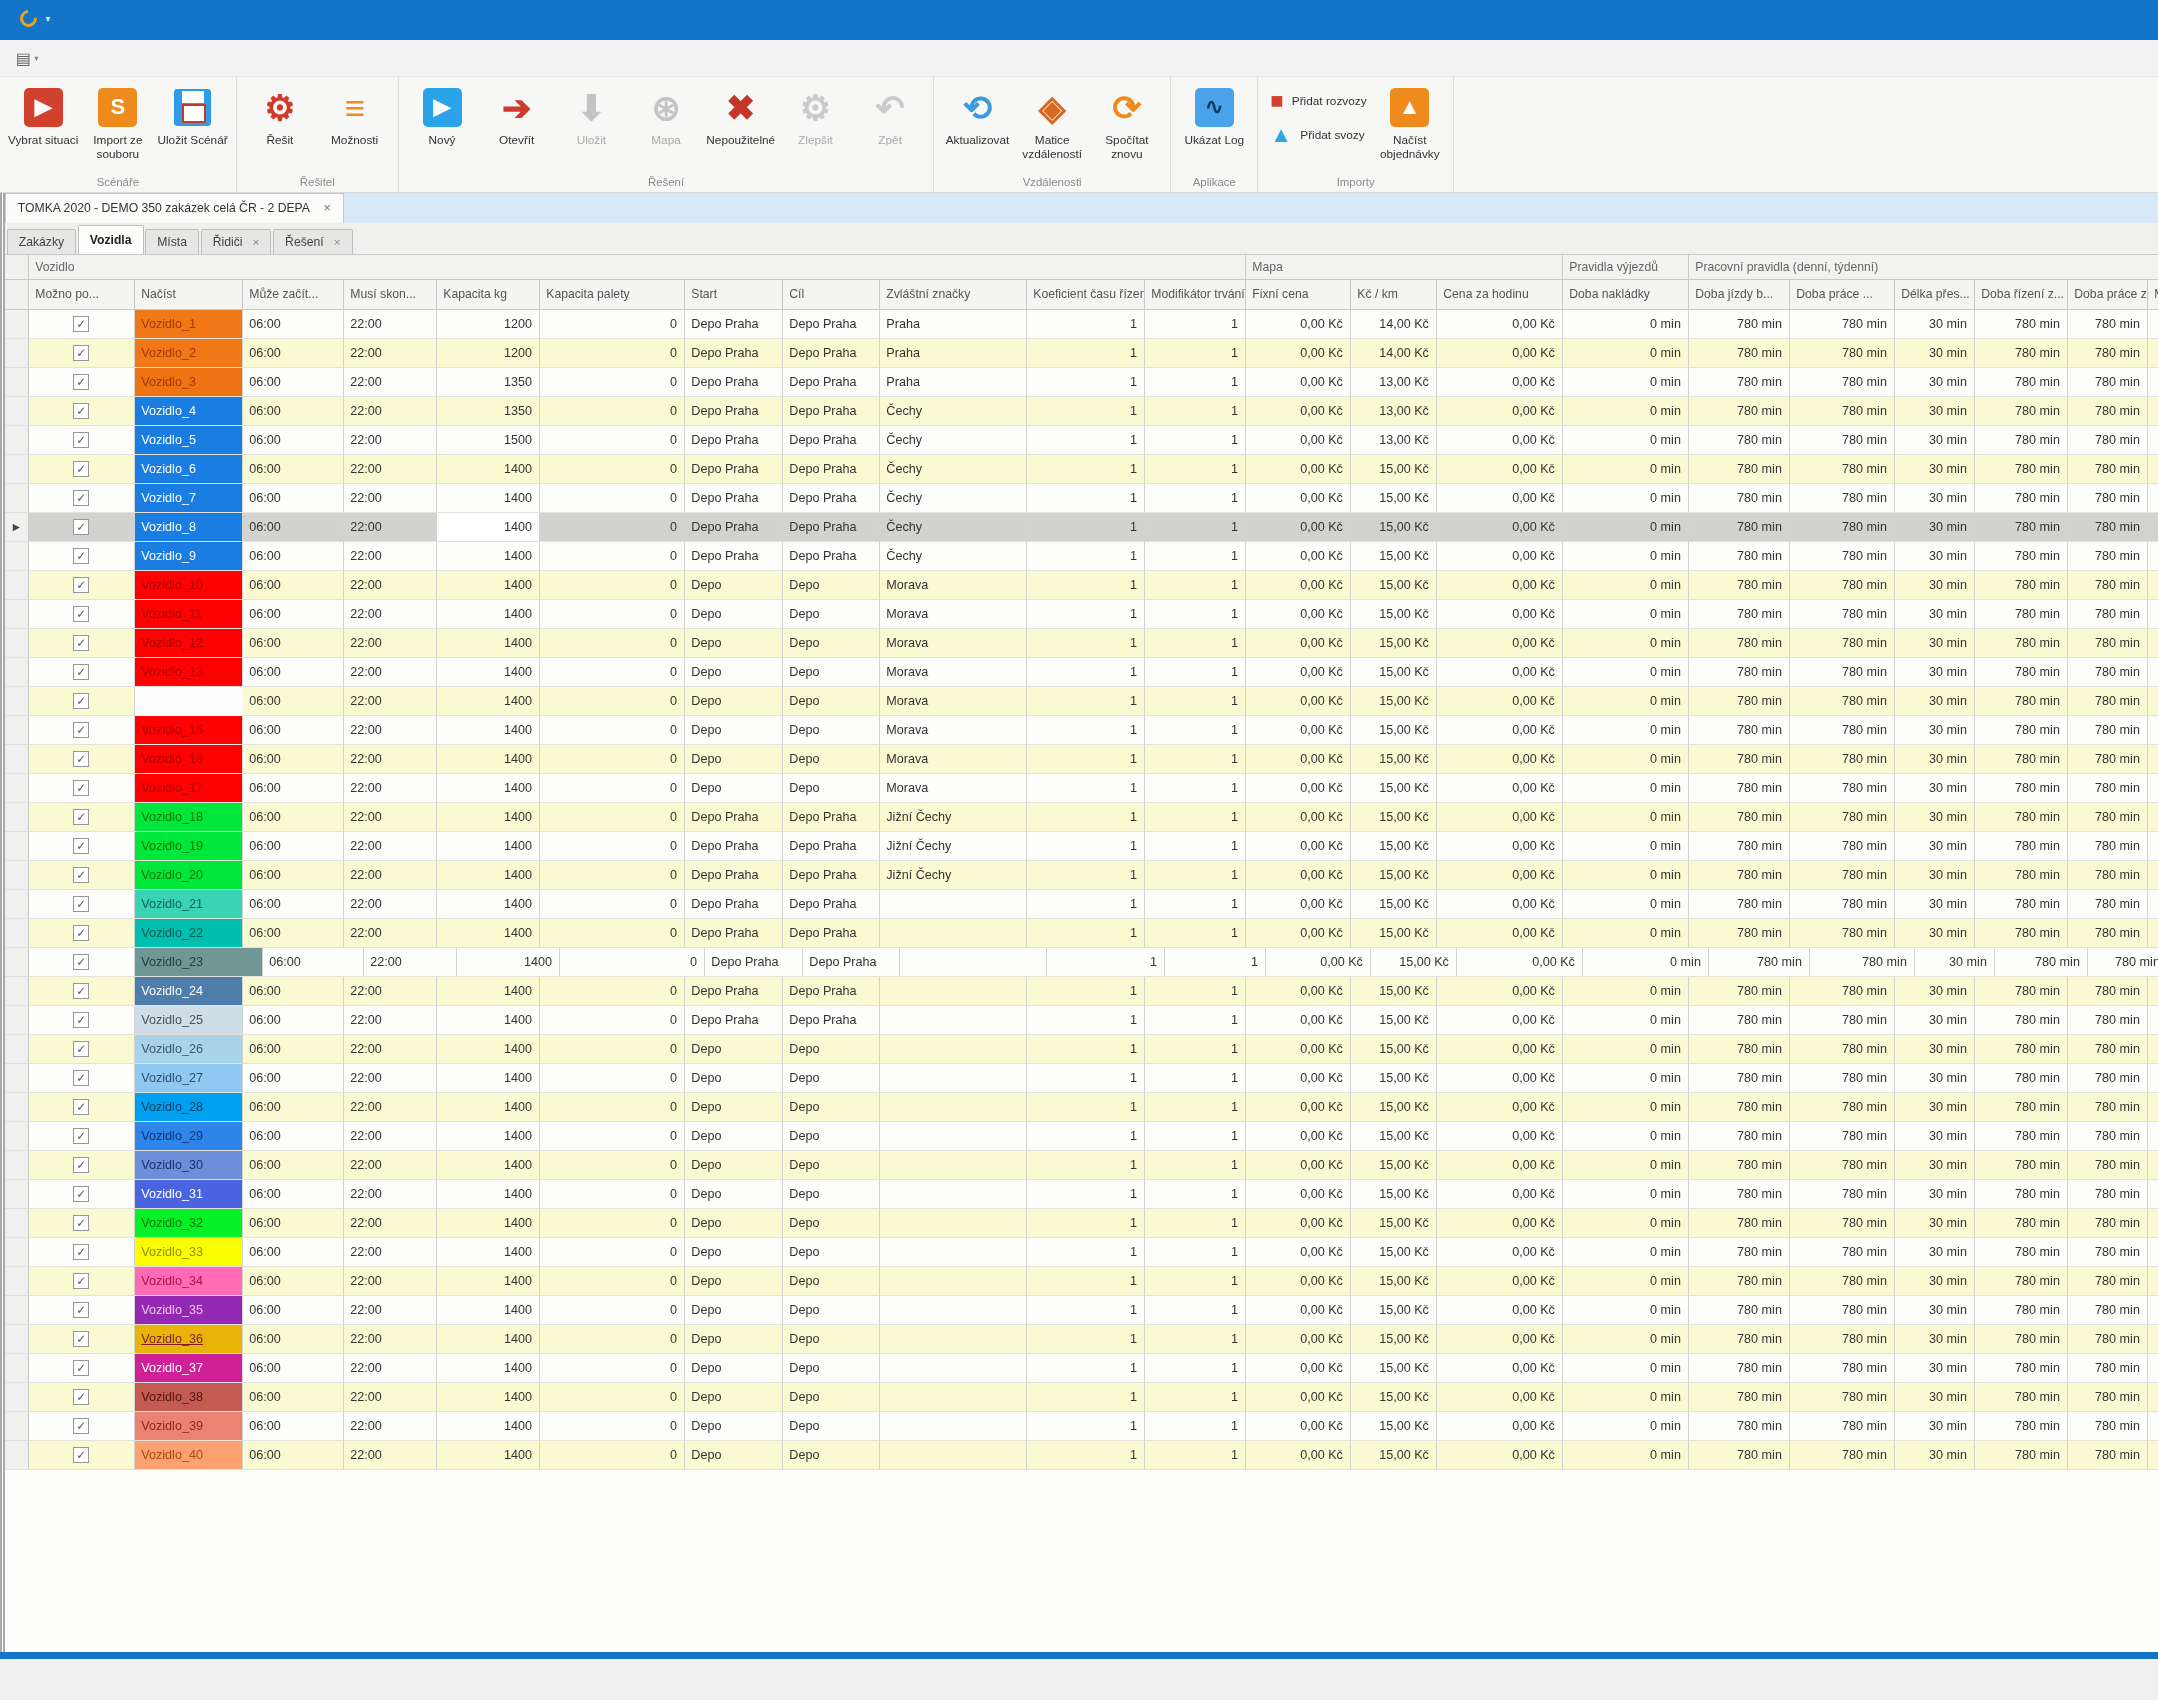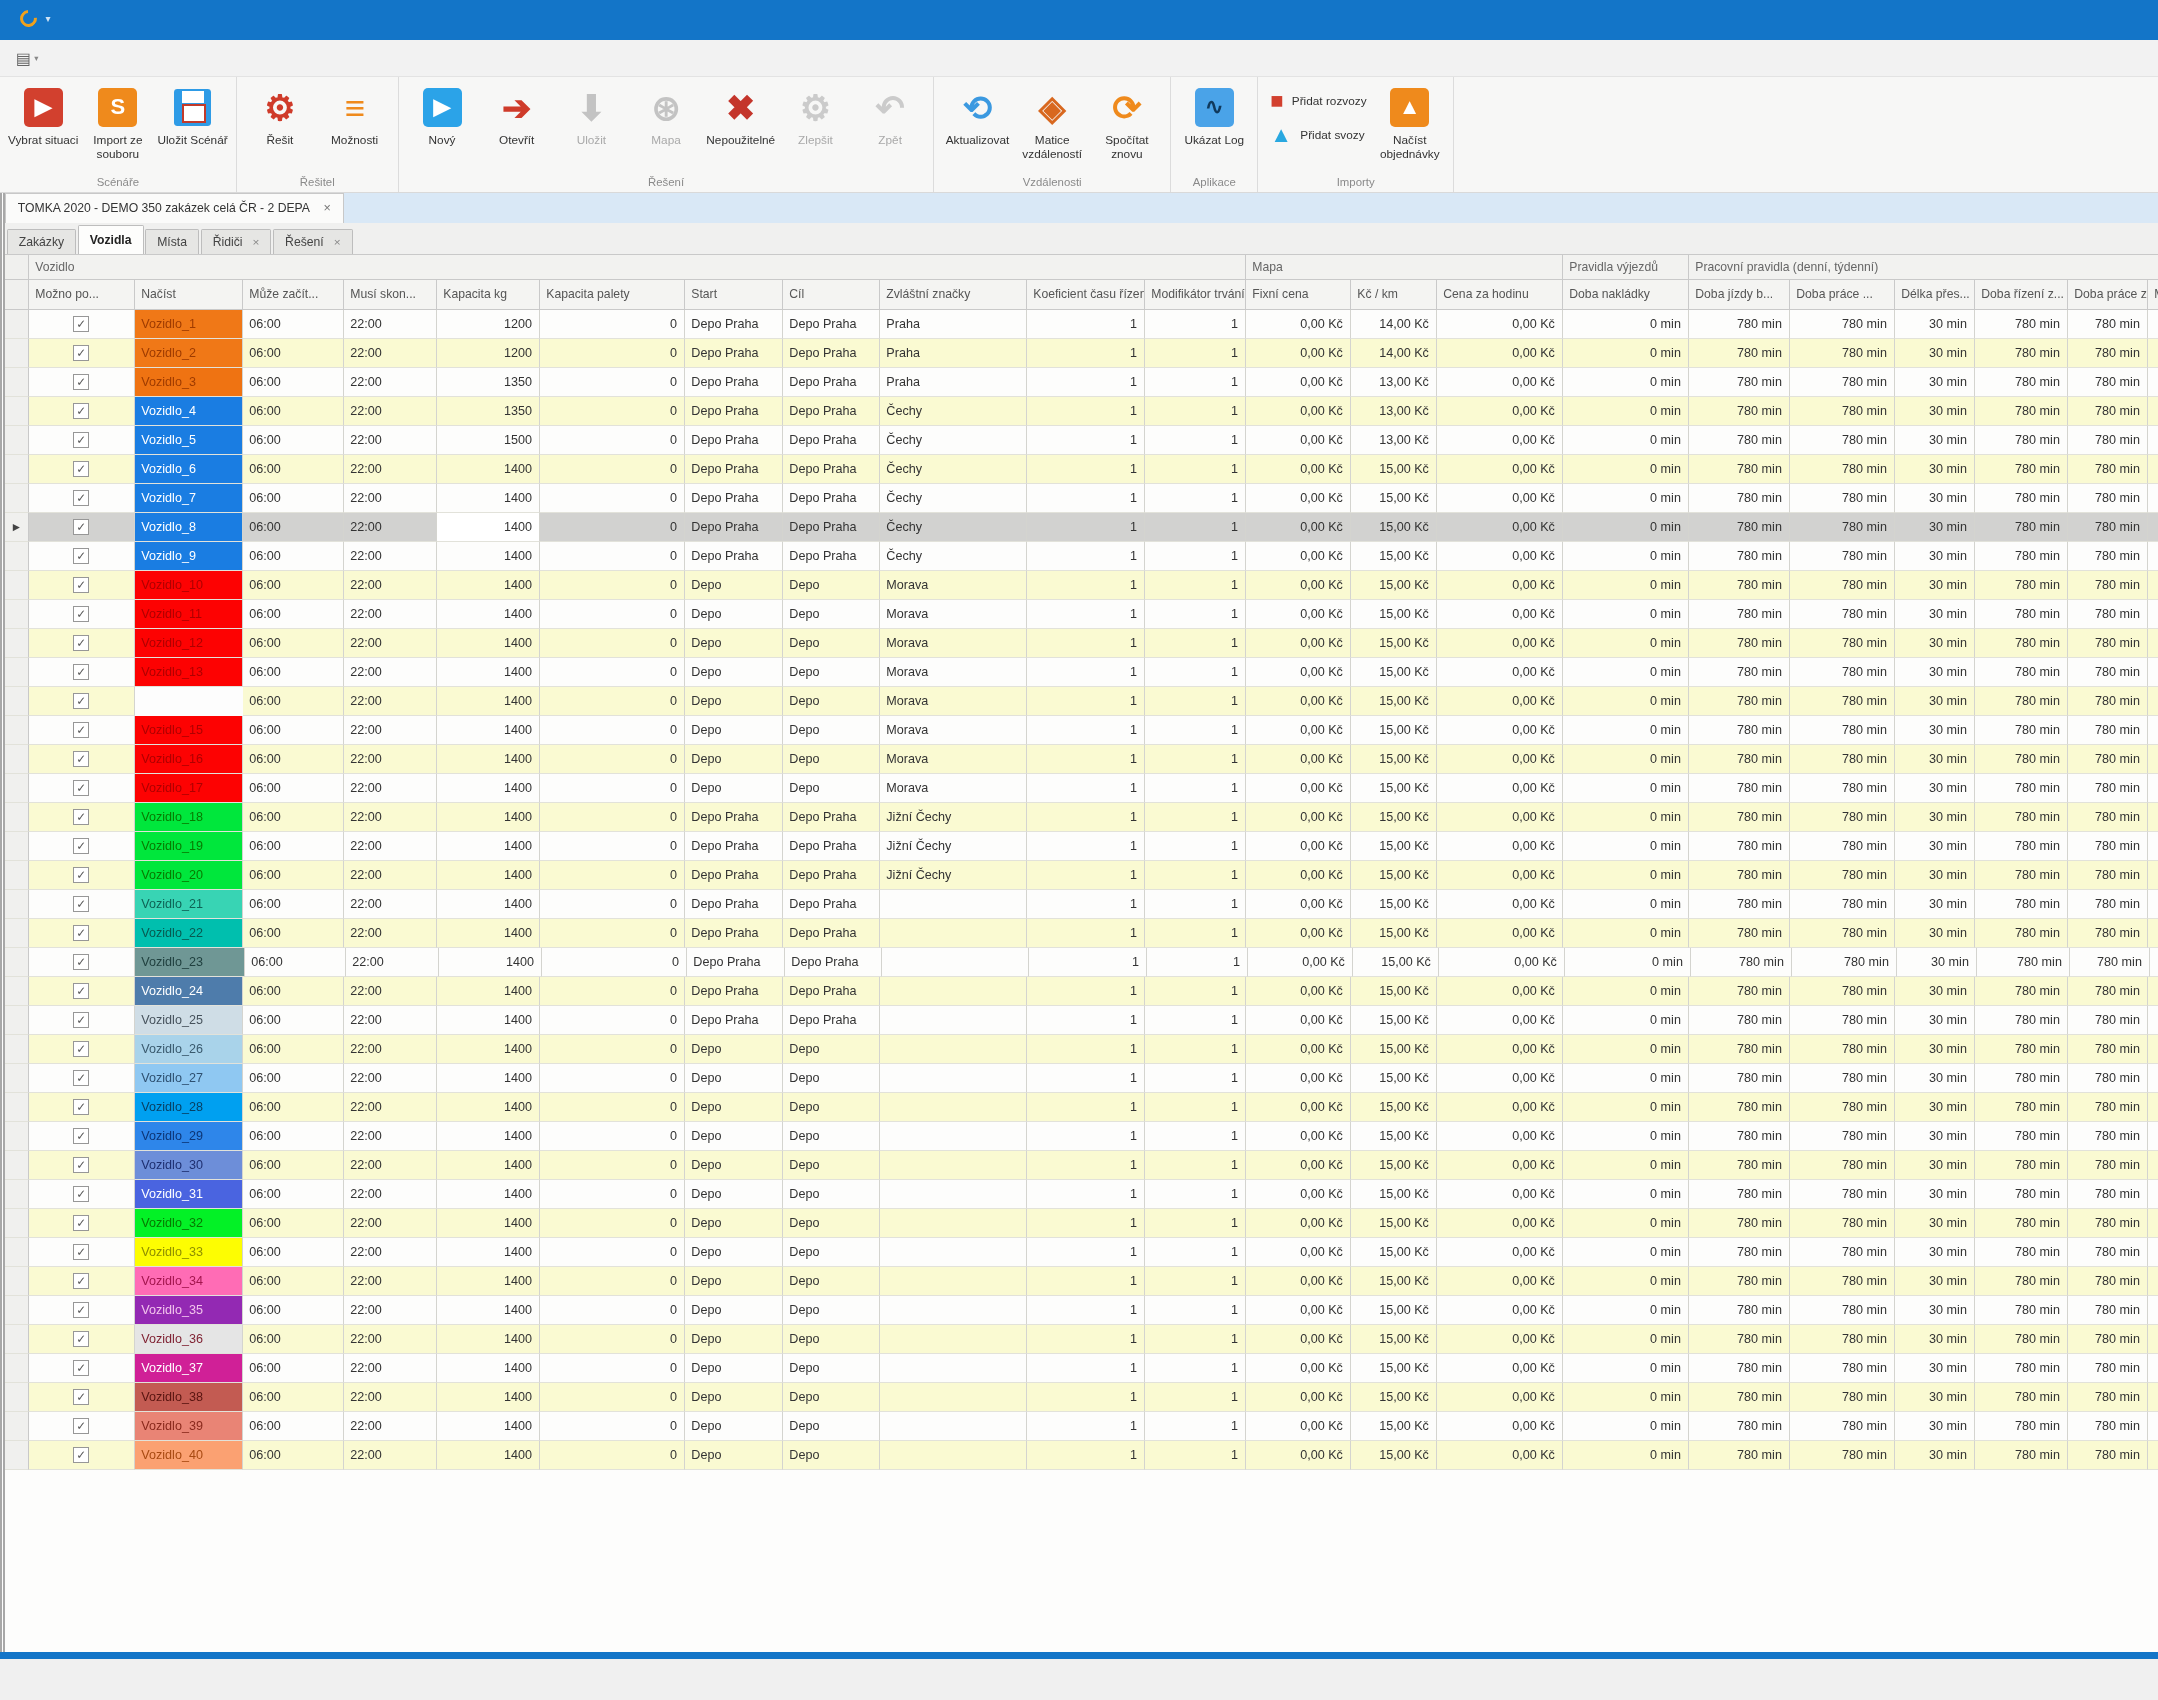--- a/index.html
+++ b/index.html
@@ -929,21 +929,21 @@
         <div class="gcell val num" style="width: 80px;">30 min</div>
         <div class="gcell val num" style="width: 93px;">780 min</div>
         <div class="gcell val num" style="width: 80px;">780 min</div>
         <div class="gcell val num" style="width: 143px;">78</div>
       </div>
       <div class="grow row-a">
         <div class="gcell rowhdr" style="width: 23.6px;"></div>
         <div class="gcell val" style="width: 106px;">
           <div class="chk">✓</div>
         </div>
-        <div class="gcell val namecell" style="width: 110px;">
+        <div class="gcell val namecell" style="width: 128px;">
           <div class="nm" style="background: rgb(111, 151, 149); color: rgb(32, 64, 63);">Vozidlo_23</div>
         </div>
         <div class="gcell val " style="width: 101px;">06:00</div>
         <div class="gcell val " style="width: 93px;">22:00</div>
         <div class="gcell val num" style="width: 103px;">1400</div>
         <div class="gcell val num" style="width: 145px;">0</div>
         <div class="gcell val " style="width: 98px;">Depo Praha</div>
         <div class="gcell val " style="width: 97px;">Depo Praha</div>
         <div class="gcell val " style="width: 147px;"></div>
         <div class="gcell val num" style="width: 118px;">1</div>
@@ -1294,21 +1294,21 @@
         <div class="gcell val num" style="width: 93px;">780 min</div>
         <div class="gcell val num" style="width: 80px;">780 min</div>
         <div class="gcell val num" style="width: 143px;">78</div>
       </div>
       <div class="grow row-b">
         <div class="gcell rowhdr" style="width: 23.6px;"></div>
         <div class="gcell val" style="width: 106px;">
           <div class="chk">✓</div>
         </div>
         <div class="gcell val namecell" style="width: 108px;">
-          <div class="nm" style="background: #e5e5e5; color: rgb(126, 31, 48);">Vozidlo_36</div>
+          <div class="nm" style="background: #eab308; color: rgb(126, 31, 48); text-decoration: underline;">Vozidlo_36</div>
         </div>
         <div class="gcell val " style="width: 101px;">06:00</div>
         <div class="gcell val " style="width: 93px;">22:00</div>
         <div class="gcell val num" style="width: 103px;">1400</div>
         <div class="gcell val num" style="width: 145px;">0</div>
         <div class="gcell val " style="width: 98px;">Depo</div>
         <div class="gcell val " style="width: 97px;">Depo</div>
         <div class="gcell val " style="width: 147px;"></div>
         <div class="gcell val num" style="width: 118px;">1</div>
         <div class="gcell val num" style="width: 101px;">1</div>

